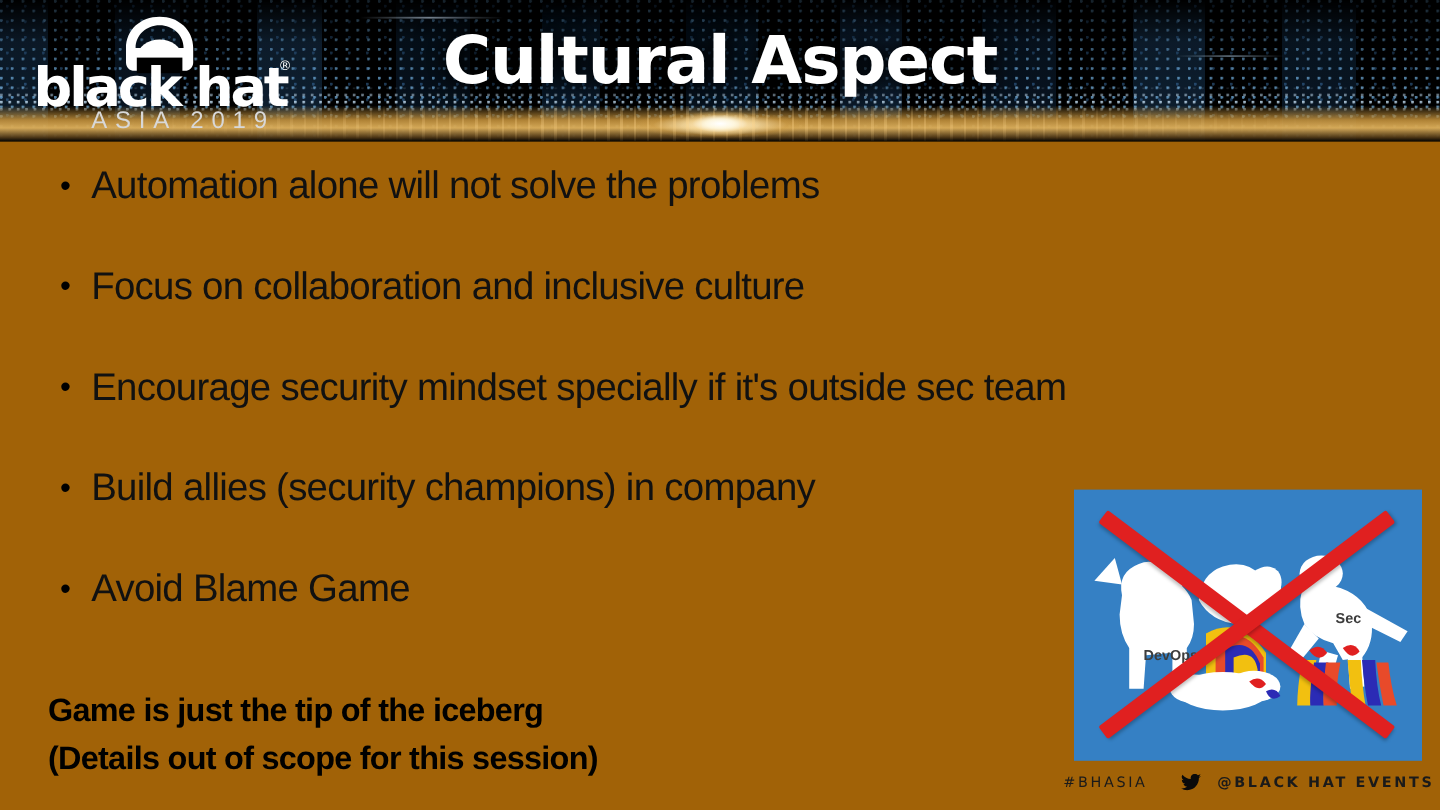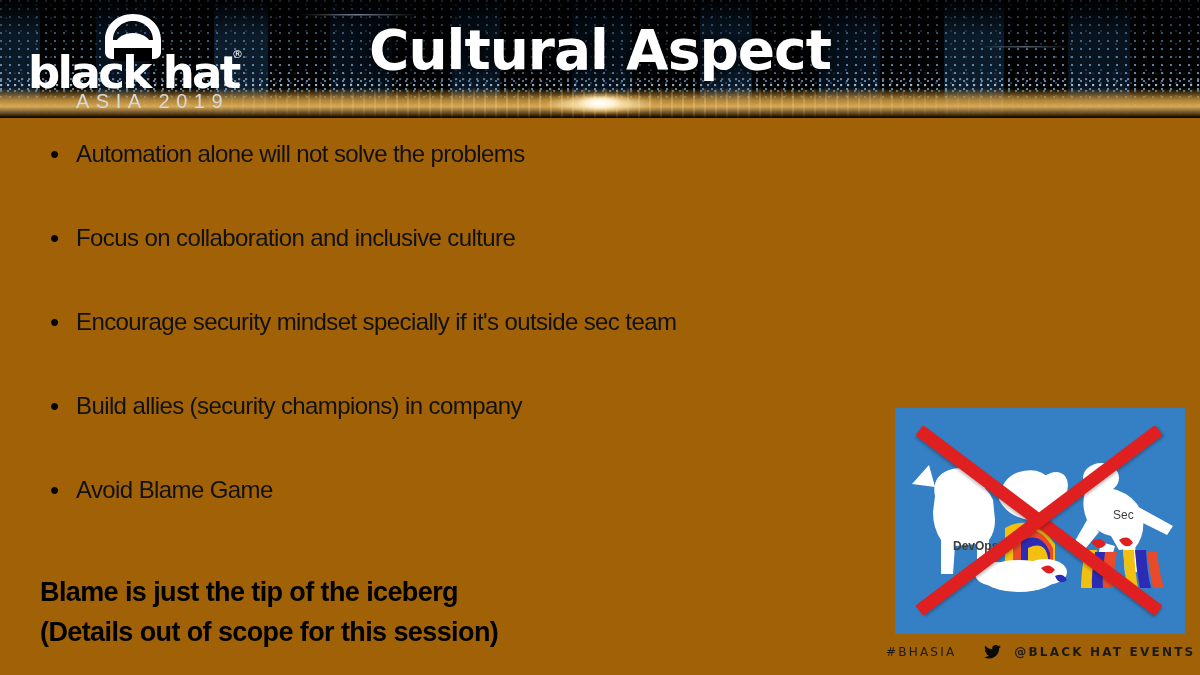--- a/index.html
+++ b/index.html
@@ -197,21 +197,21 @@
     font-size: 26px;
     line-height: 40px;
     color: #000000;
     text-align: left;
     padding-left: 6px;
     box-sizing: border-box;
   }
   .bullet-text {
     flex: 1 1 auto;
     font-family: "Liberation Sans", sans-serif;
-    font-size: 24px;
+    font-size: 32px;
     line-height: 40px;
     color: #111111;
     letter-spacing: -0.6px;
     white-space: nowrap;
   }
 
   
   #closing-note {
     position: absolute;
     left: 40px;
@@ -247,21 +247,21 @@
     font-weight: bold;
     color: #3d3d3d;
     z-index: 6;
   }
   #label-sec {
     position: absolute;
     left: 218px;
     top: 100px;
     font-family: "Liberation Sans", sans-serif;
     font-size: 12px;
-    font-weight: normal;
+    font-weight: bold;
     color: #3d3d3d;
     z-index: 6;
     text-align: center;
   }
   .red-stroke {
     position: absolute;
     width: 300px;
     height: 13px;
     background: #e02020;
     border-radius: 2px;
@@ -348,21 +348,21 @@
       <span class="bullet-dot">•</span>
       <span class="bullet-text">Build allies (security champions) in company</span>
     </div>
     <div class="bullet-row">
       <span class="bullet-dot">•</span>
       <span class="bullet-text">Avoid Blame Game</span>
     </div>
   </div>
 
   <div id="closing-note">
-    <div>Blame is just the tip of the iceberg</div>
+    <div>Game is just the tip of the iceberg</div>
     <div>(Details out of scope for this session)</div>
   </div>
 
   <div id="unicorn-image">
 
     <svg class="uni" style="left:0;top:0;" width="290" height="226" viewBox="0 0 290 226">
 
       <g>
         <path d="M110 120 Q138 104 160 136 L160 170 L110 170 Z" fill="#f2c010"></path>
         <path d="M118 126 Q142 112 158 140 L158 170 L118 170 Z" fill="#e84a2a"></path>

